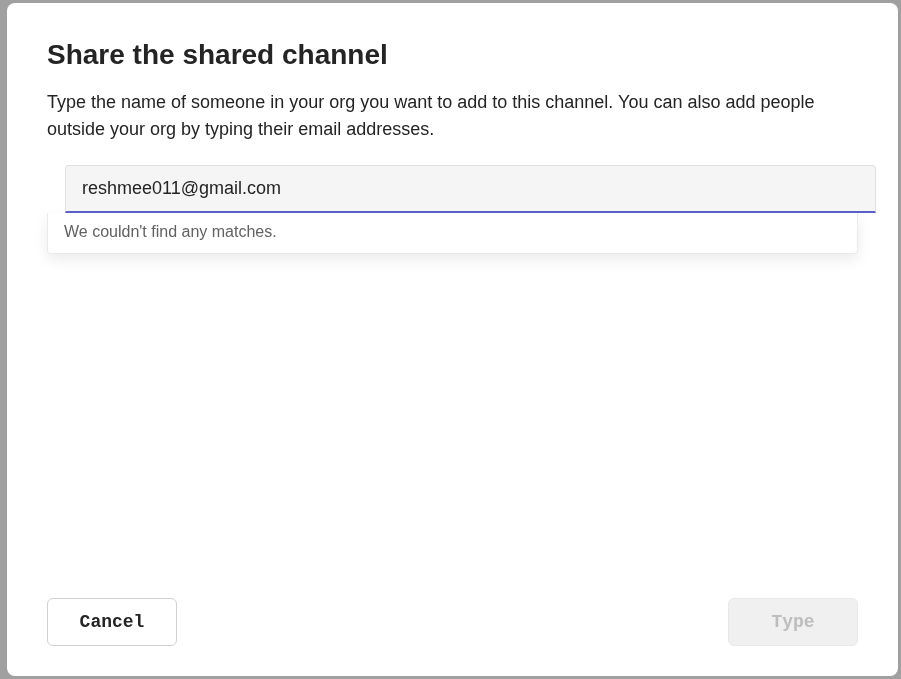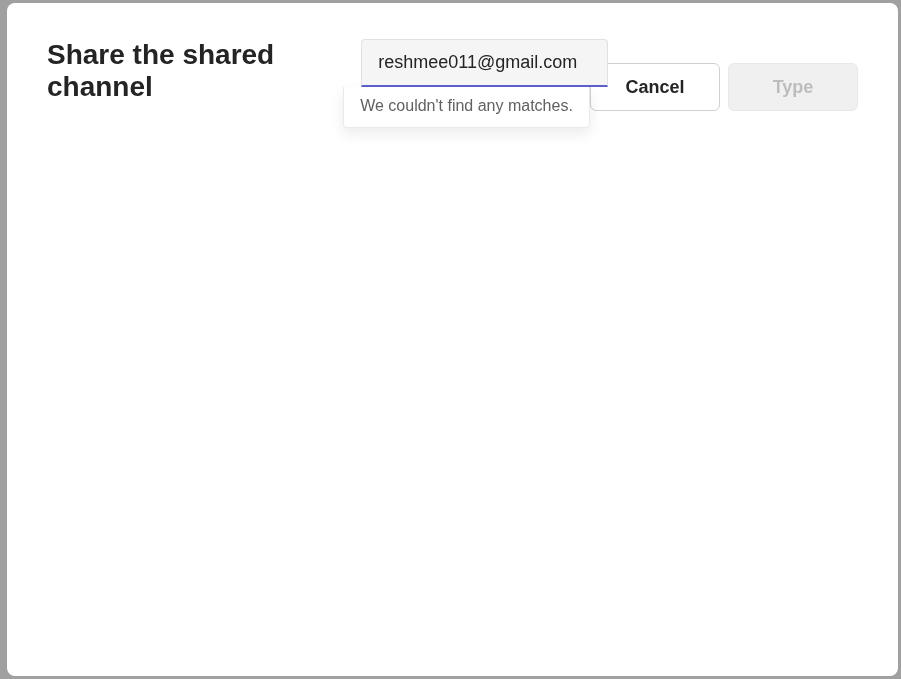--- a/index.html
+++ b/index.html
@@ -18,21 +18,21 @@
     .dialog {
       position: absolute;
       top: 3px;
       left: 7px;
       right: 3px;
       bottom: 3px;
       background: #ffffff;
       border-radius: 8px;
       padding: 36px 40px 30px 40px;
       display: flex;
-      flex-direction: row;
+      flex-direction: column;
     }
     .dialog-title {
       font-size: 28px;
       font-weight: 700;
       color: #242424;
       margin-bottom: 18px;
     }
     .dialog-description {
       font-size: 18px;
       font-weight: 400;
@@ -69,23 +69,24 @@
     .dropdown-message {
       font-size: 16px;
       color: #616161;
       padding: 10px 16px 12px 16px;
     }
     .spacer {
       flex: 1;
     }
     .button-row {
       display: flex;
-      justify-content: flex-start;
+      justify-content: space-between;
       gap: 8px;
       padding-top: 24px;
+      font-family: Liberation Mono, monospace;
     }
     .btn {
       min-width: 130px;
       height: 48px;
       border-radius: 6px;
       font-size: 18px;
       font-family: inherit;
       font-weight: 600;
       cursor: pointer;
       border: 1px solid #d1d1d1;
@@ -98,20 +99,21 @@
       color: #bdbdbd;
       border: 1px solid #e8e8e8;
       cursor: default;
     }
   </style>
 </head>
 <body>
 
 <div class="dialog">
   <h1 class="dialog-title">Share the shared channel</h1>
+  <p class="dialog-description">Type the name of someone in your org you want to add to this channel. You can also add people outside your org by typing their email addresses.</p>
 
   <div class="search-wrapper">
     <input type="text" class="search-input" value="reshmee011@gmail.com" style="">
     <div class="dropdown">
       <div class="dropdown-message">We couldn't find any matches.</div>
     </div>
   </div>
 
   <div class="spacer"></div>
 

